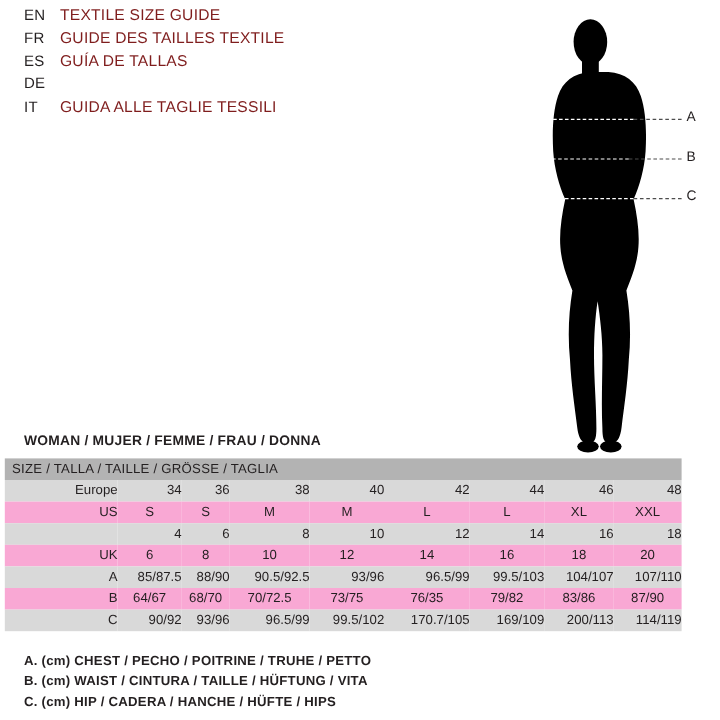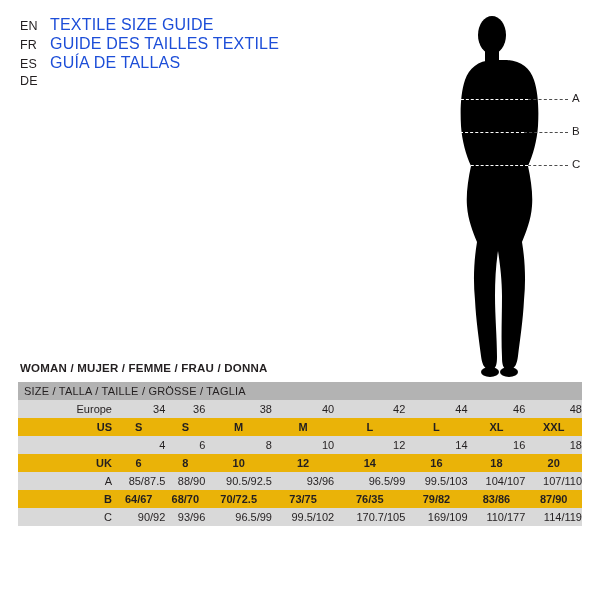--- a/index.html
+++ b/index.html
@@ -18,39 +18,39 @@
     position: relative;
     width: 600px;
     height: 600px;
     box-sizing: border-box;
   }
 
   
   .titles {
     position: absolute;
     left: 20px;
-    top: 15px;
+    top: 3px;
     width: 300px;
   }
   .title-row {
     display: flex;
     align-items: baseline;
     height: 19px;
     line-height: 19px;
   }
   .title-lang {
     width: 30px;
     font-size: 12.5px;
     letter-spacing: 0.2px;
     color: #231f20;
   }
   .title-text {
-    font-size: 16px;
-    letter-spacing: 0.2px;
-    color: #1d4ed8;
+    font-size: 13px;
+    letter-spacing: 0.2px;
+    color: #7f1d1d;
   }
 
   
   .figure-wrap {
     position: absolute;
     left: 420px;
     top: 8px;
     width: 175px;
     height: 370px;
   }
@@ -81,21 +81,21 @@
     top: 362px;
     font-size: 11.5px;
     font-weight: bold;
     letter-spacing: 0.2px;
     color: #231f20;
   }
 
   
   .size-table {
     position: absolute;
-    left: 18px;
+    left: 4px;
     top: 382px;
     width: 564px;
     border-collapse: collapse;
     font-size: 11px;
     color: #231f20;
   }
   .size-table td, .size-table th {
     padding: 0;
     height: 18px;
     line-height: 18px;
@@ -113,22 +113,21 @@
     font-size: 11px;
     text-align: left;
     padding-left: 6px;
     letter-spacing: 0.2px;
   }
   .shade td {
     background: #d9d9d9;
     text-align: right;
   }
   .plain td {
-    background: #eab308;
-    font-weight: bold;
+    background: #f9a8d4;
   }
 
   
   .footnotes {
     position: absolute;
     left: 20px;
     top: 543px;
     width: 560px;
   }
   .footnote {
@@ -153,20 +152,24 @@
     <div class="title-row">
       <span class="title-lang">FR</span>
       <span class="title-text">GUIDE DES TAILLES TEXTILE</span>
     </div>
     <div class="title-row">
       <span class="title-lang">ES</span>
       <span class="title-text">GUÍA DE TALLAS</span>
     </div>
     <div class="title-row">
       <span class="title-lang">DE</span>
+    </div>
+    <div class="title-row">
+      <span class="title-lang">IT</span>
+      <span class="title-text">GUIDA ALLE TAGLIE TESSILI</span>
     </div>
   </div>
 
   <div class="figure-wrap">
     <svg class="figure-svg" width="130" height="370" viewBox="0 0 130 370">
 
       <ellipse cx="62" cy="27" rx="14" ry="19" fill="#000000"></ellipse>
 
       <rect x="55" y="42" width="14" height="14" fill="#000000"></rect>
 
@@ -298,20 +301,25 @@
       </tr>
 
       <tr class="shade">
         <td class="row-head">C</td>
         <td>90/92</td>
         <td>93/96</td>
         <td>96.5/99</td>
         <td>99.5/102</td>
         <td>170.7/105</td>
         <td>169/109</td>
-        <td>110/177</td>
+        <td>200/113</td>
         <td>114/119</td>
       </tr>
     </tbody>
   </table>
 
+  <div class="footnotes">
+    <div class="footnote">A. (cm) CHEST / PECHO / POITRINE / TRUHE / PETTO</div>
+    <div class="footnote">B. (cm) WAIST / CINTURA / TAILLE / HÜFTUNG / VITA</div>
+    <div class="footnote">C. (cm) HIP / CADERA / HANCHE / HÜFTE / HIPS</div>
+  </div>
 
 </div>
 
 </body></html>

